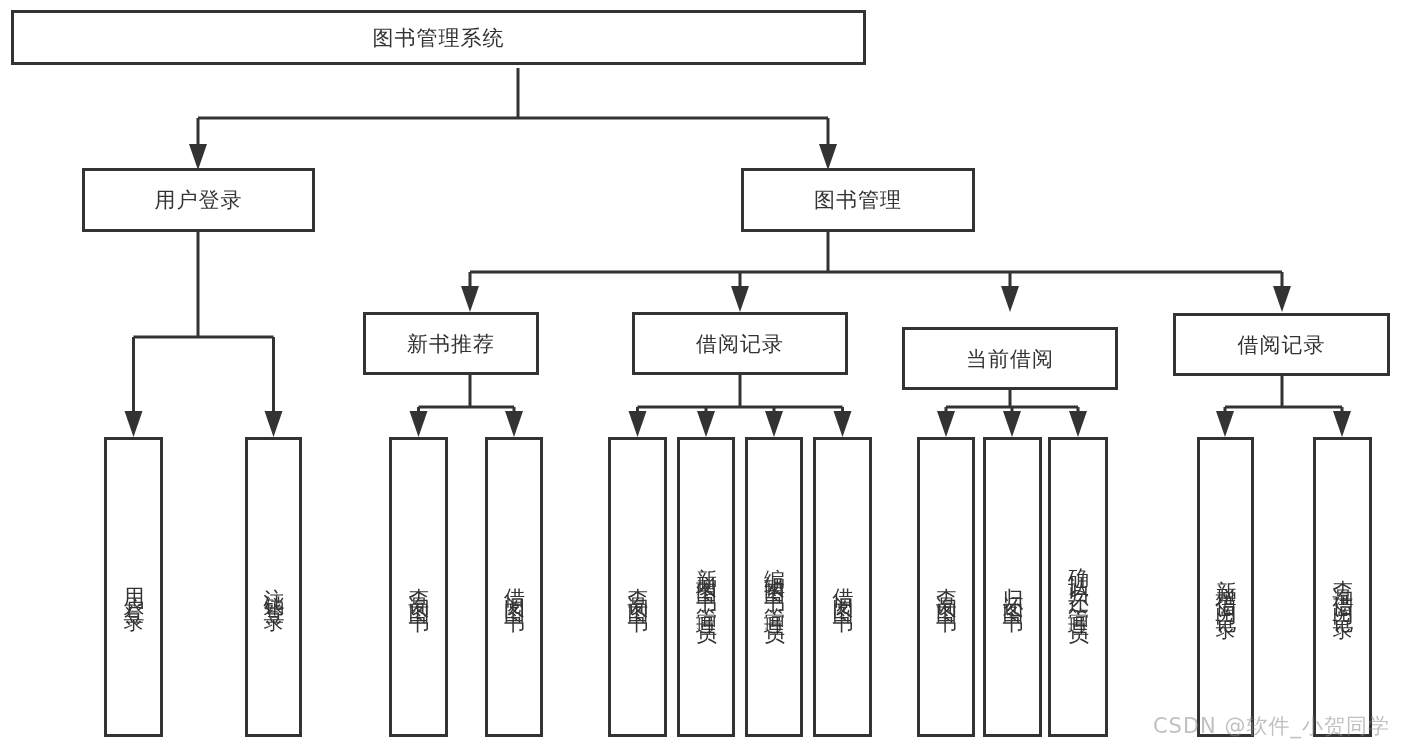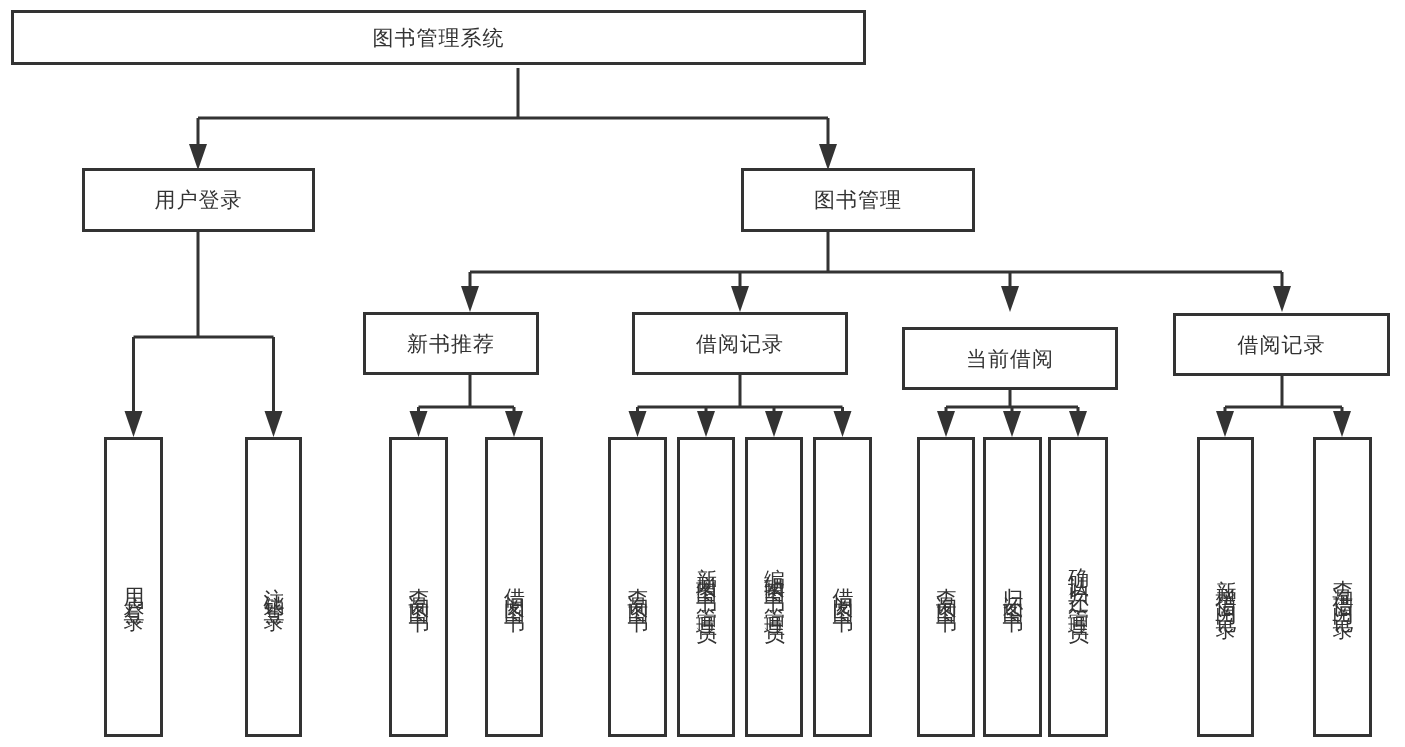--- a/index.html
+++ b/index.html
@@ -147,14 +147,15 @@
     <span>确认归还（管理员）</span>
   </div>
 
   <div class="node vbox" style="left:1197px; top:437px; width:57px; height:300px;">
     <span>新增借阅记录</span>
   </div>
   <div class="node vbox" style="left:1313px; top:437px; width:59px; height:300px;">
     <span>查询借阅记录</span>
   </div>
 
+  <div class="watermark">CSDN @软件_小贺同学</div>
 
 </div>
 
 </body></html>

